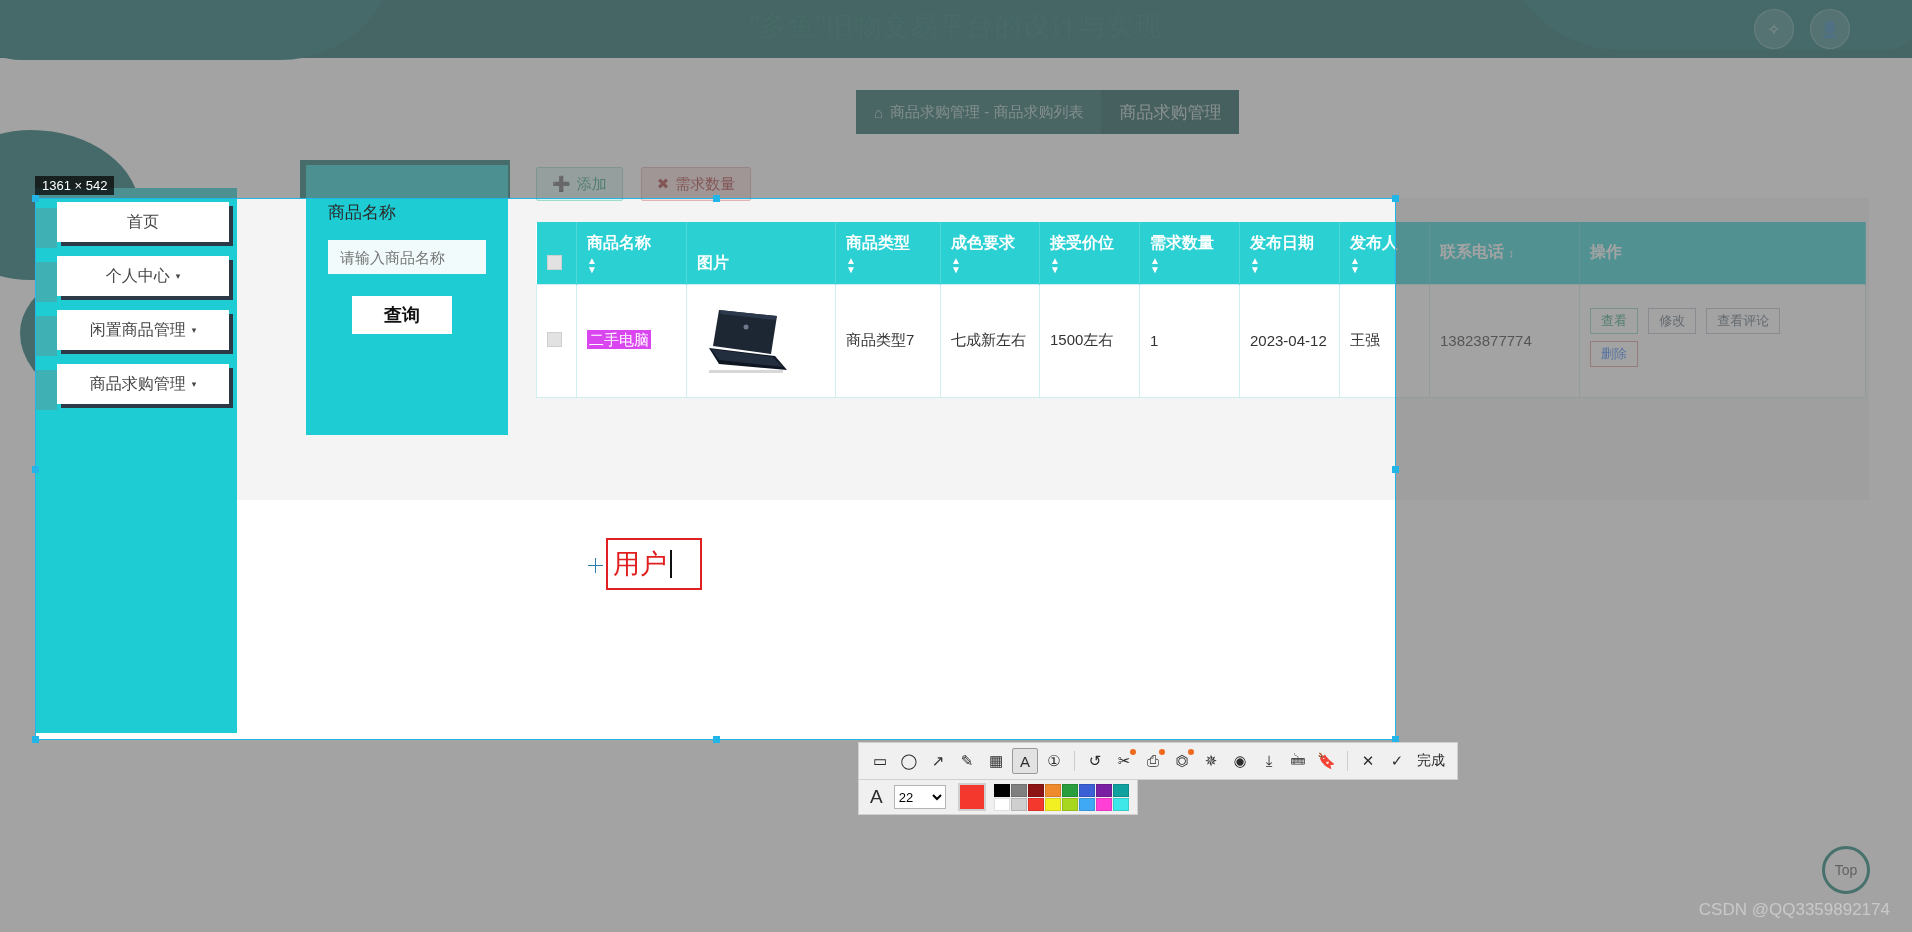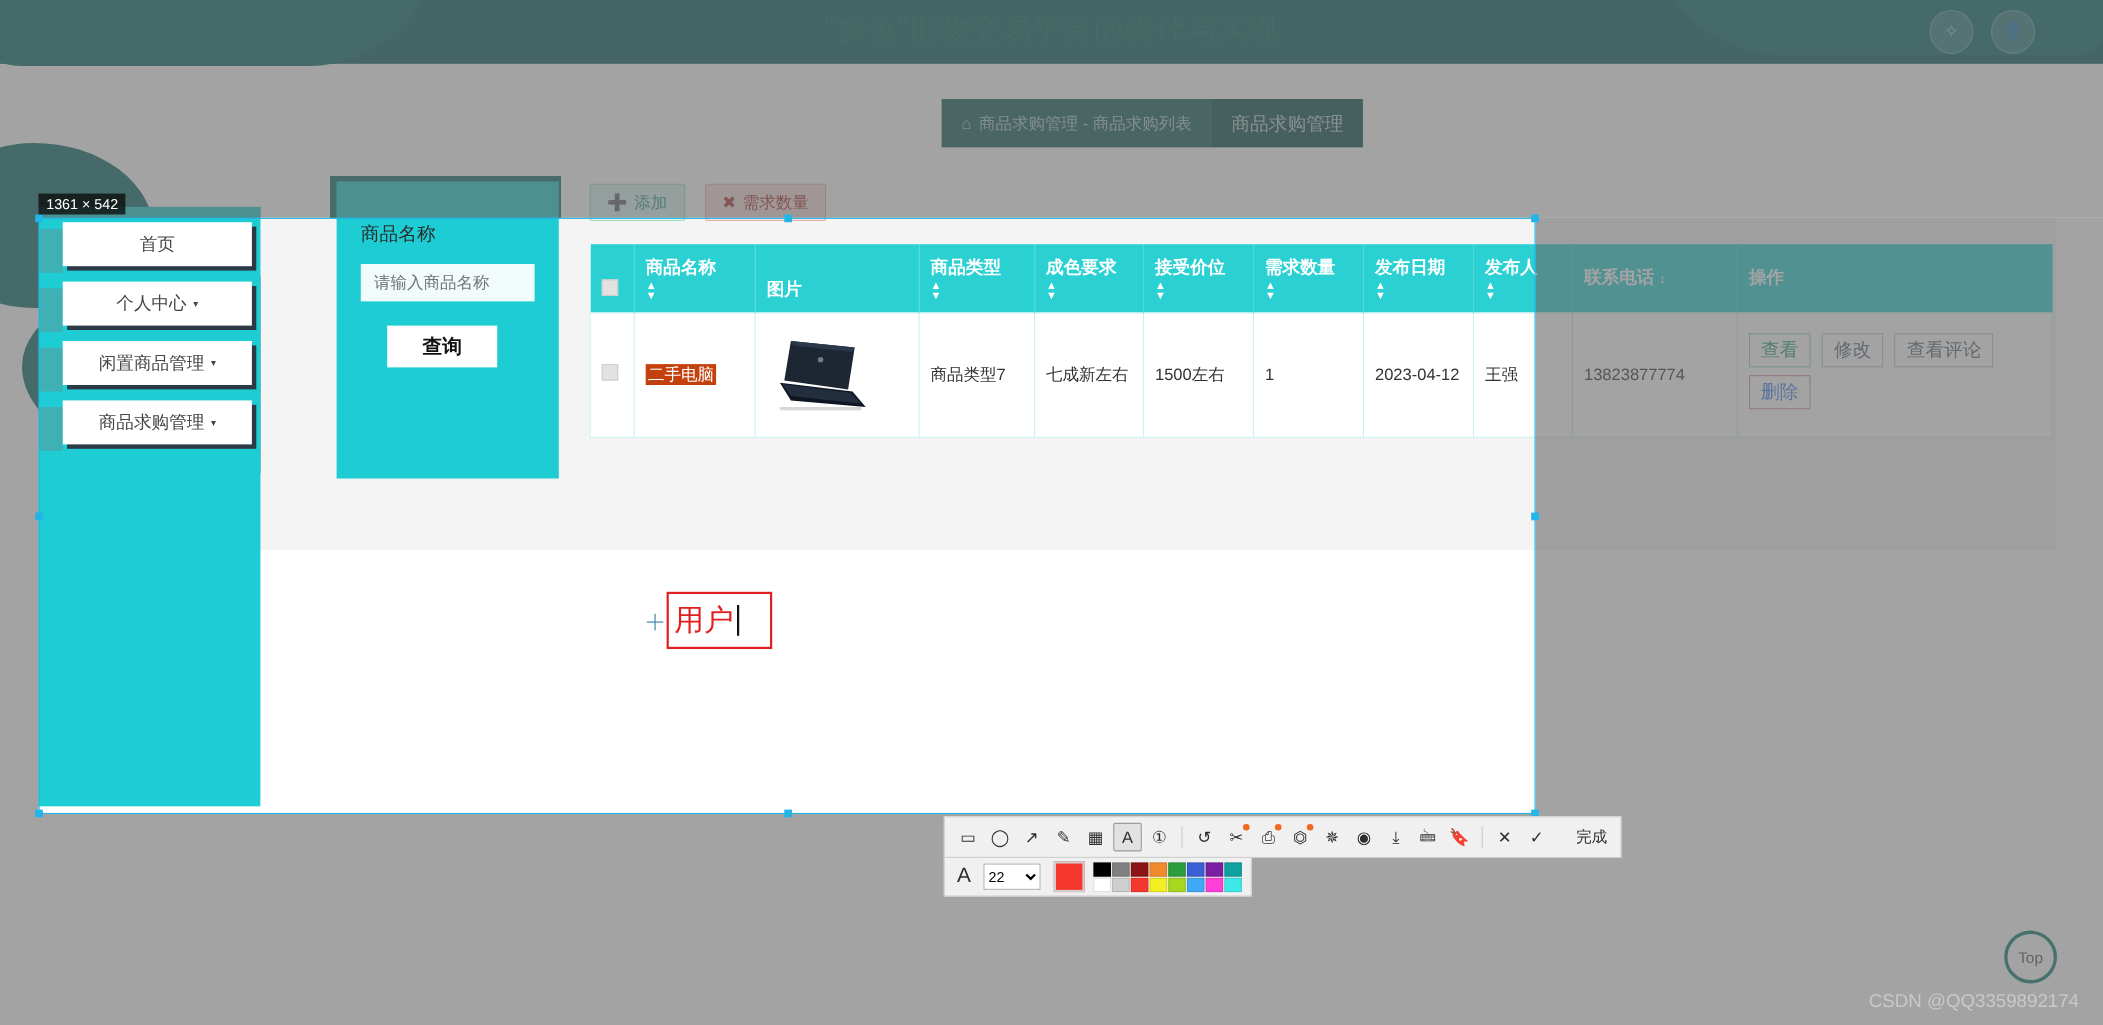--- a/index.html
+++ b/index.html
@@ -167,28 +167,28 @@
     border: 1px solid #cfeff0;
     padding: 8px 10px;
     color: #333;
     vertical-align: middle;
     height: 108px;
   }
   .chk {
     width: 15px; height: 15px; display: inline-block;
     background: #e2e2e2; border: 1px solid #cfcfcf;
   }
-  .cell-sel { background: #c2410c; color: #fff; padding: 1px 2px; }
+  .cell-sel { background: #d946ef; color: #fff; padding: 1px 2px; }
   .laptop-wrap {
     width: 96px; height: 96px; background: #fff;
     display: flex; align-items: center; justify-content: center;
   }
   .act-btn {
     display: inline-block;
-    padding: 3px 10px; font-size: 17px;
+    padding: 3px 10px; font-size: 13px;
     margin: 0 6px 7px 0; cursor: pointer;
     background: #fff;
   }
   .act-view { color: #2e9e7f; border: 1px solid #8fd3c1; }
   .act-edit { color: #5a6a7a; border: 1px solid #b9c3cc; }
   .act-cmt  { color: #5a6a7a; border: 1px solid #b9c3cc; }
   .act-del  { color: #3b82f6; border: 1px solid #d79a9a; }
 
   
   .pager {
@@ -270,21 +270,21 @@
     display: flex; align-items: center; padding: 0 8px; gap: 3px;
   }
   .cap-ic {
     width: 26px; height: 26px;
     display: flex; align-items: center; justify-content: center;
     font-size: 15px; color: #2c2c2c; cursor: pointer; position: relative;
     border-radius: 2px;
   }
   .cap-ic.active { border: 1px solid #9a9a9a; background: #e2e2e2; }
   .cap-sep { width: 1px; height: 20px; background: #cdcdcd; margin: 0 4px; }
-  .cap-done { font-size: 14px; color: #2c2c2c; padding: 0 4px; cursor: pointer; margin-left: 16px; }
+  .cap-done { font-size: 14px; color: #2c2c2c; padding: 0 4px; cursor: pointer; }
   .dot-badge {
     position: absolute; right: 1px; top: 1px;
     width: 6px; height: 6px; border-radius: 50%; background: #ef6a1f;
   }
 
   .cap-bar2 {
     position: absolute; left: 858px; top: 779px;
     height: 36px; background: #f0f0f0; border: 1px solid #d0d0d0;
     display: flex; align-items: center; padding: 0 8px; gap: 8px;
   }

